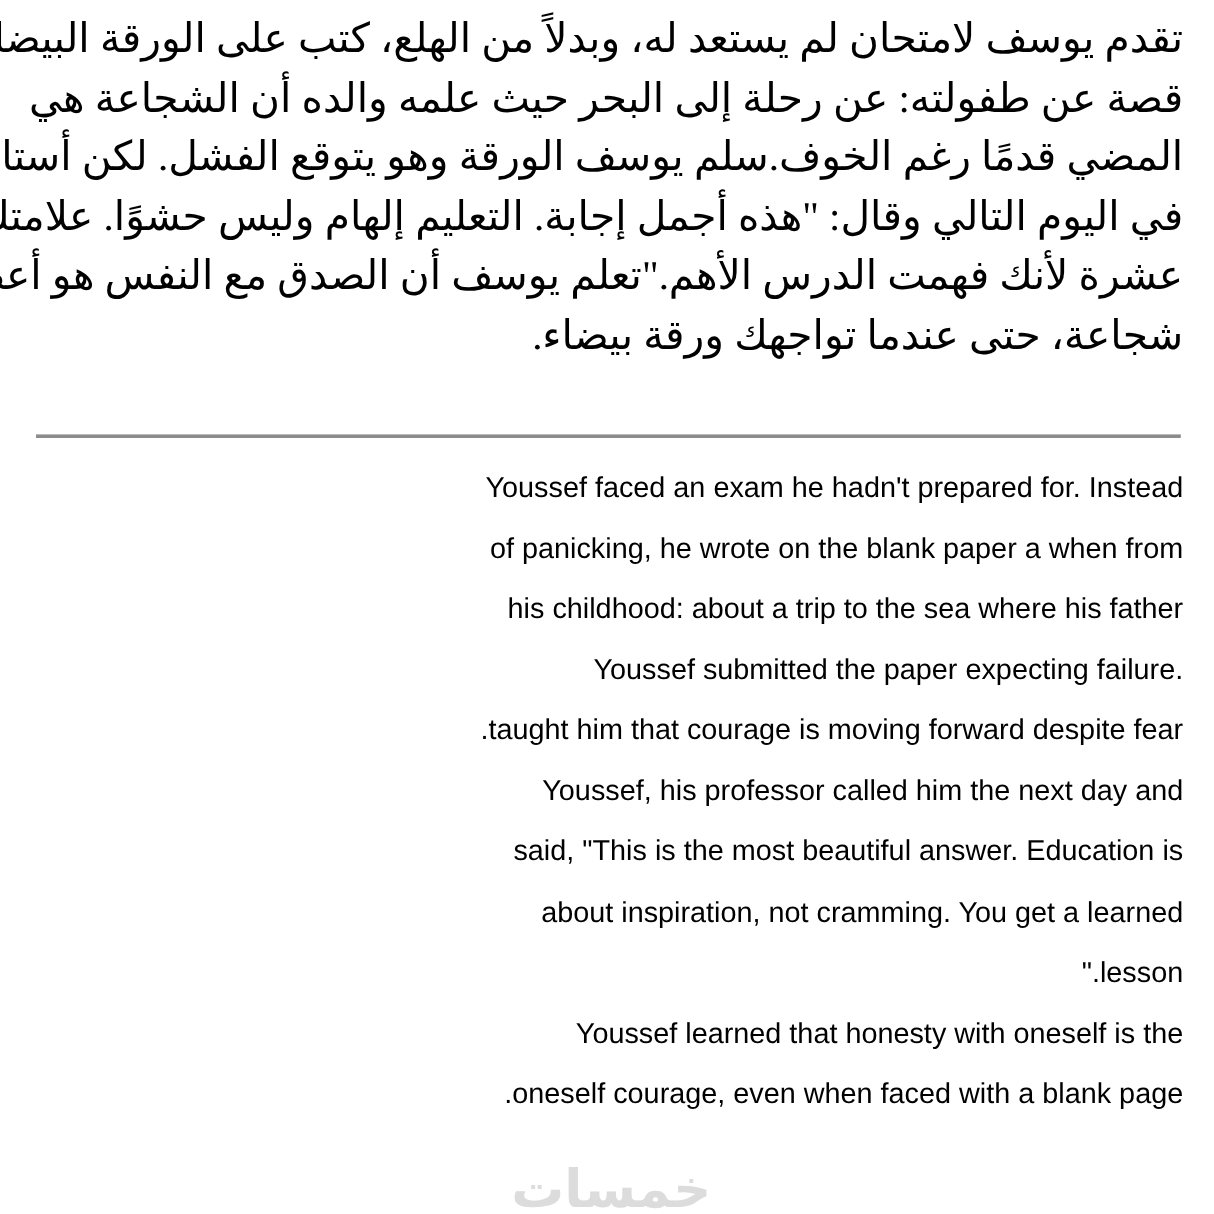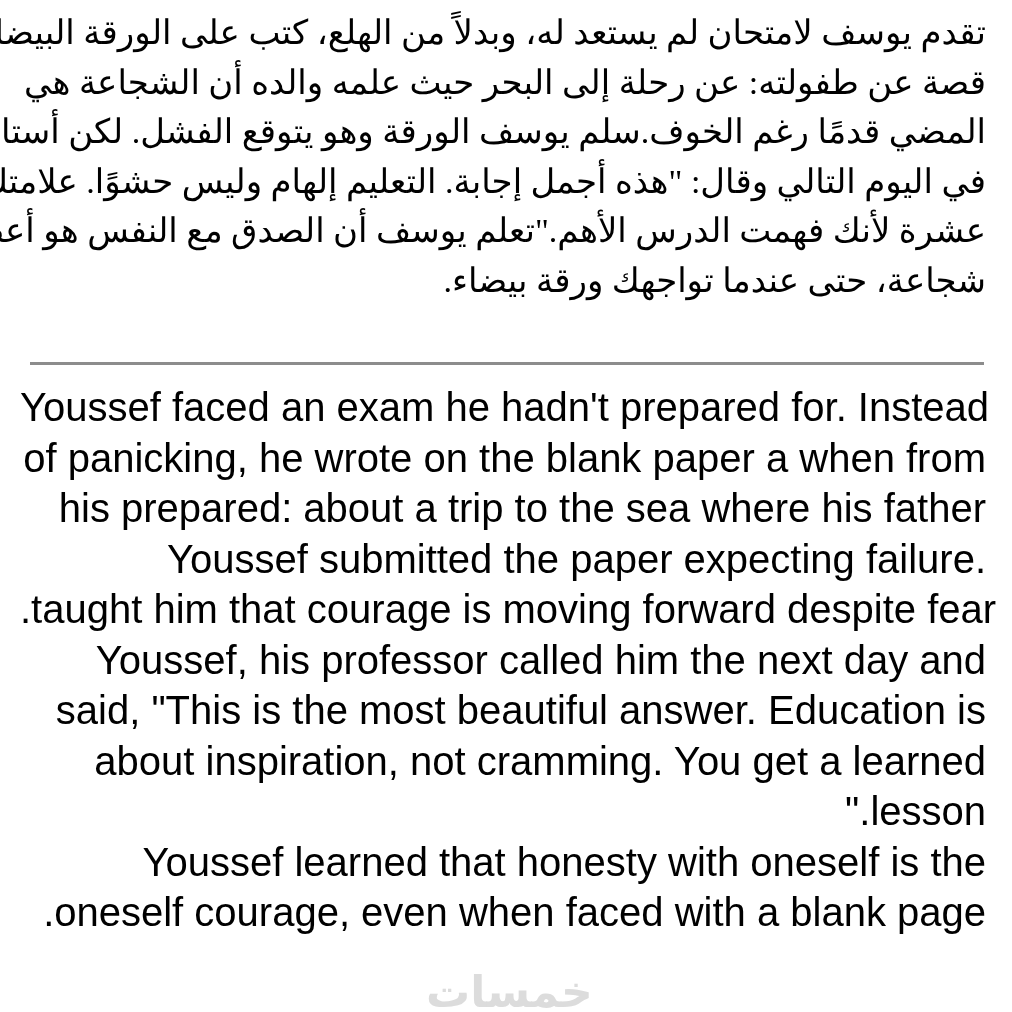--- a/index.html
+++ b/index.html
@@ -35,21 +35,21 @@
     background: #8c8c8c;
     margin: 57px 28px 0 30px;
   }
   .english-block {
     position: relative;
     z-index: 1;
     text-align: right;
     direction: ltr;
     margin: 17px 26px 0 20px;
     font-family: "Liberation Sans", "DejaVu Sans", sans-serif;
-    font-size: 40px;
+    font-size: 24px;
     line-height: 50.5px;
     color: #000000;
   }
   .english-line {
     white-space: nowrap;
   }
   .watermark {
     position: absolute;
     z-index: 0;
     left: 50%;
@@ -78,21 +78,21 @@
     <div class="arabic-line">شجاعة، حتى عندما تواجهك ورقة بيضاء.</div>
   </div>
 
   <div class="divider"></div>
 
   <div class="watermark">خمسات</div>
 
   <div class="english-block">
     <div class="english-line">Youssef faced an exam he hadn't prepared for. Instead</div>
     <div class="english-line">of panicking, he wrote on the blank paper a when from</div>
-    <div class="english-line">his prepared: about a trip to the sea where his father</div>
+    <div class="english-line">his childhood: about a trip to the sea where his father</div>
     <div class="english-line">Youssef submitted the paper expecting failure.</div>
     <div class="english-line">.taught him that courage is moving forward despite fear</div>
     <div class="english-line">Youssef, his professor called him the next day and</div>
     <div class="english-line">said, "This is the most beautiful answer. Education is</div>
     <div class="english-line">about inspiration, not cramming. You get a learned</div>
     <div class="english-line">".lesson</div>
     <div class="english-line">Youssef learned that honesty with oneself is the</div>
     <div class="english-line">.oneself courage, even when faced with a blank page</div>
   </div>
 

